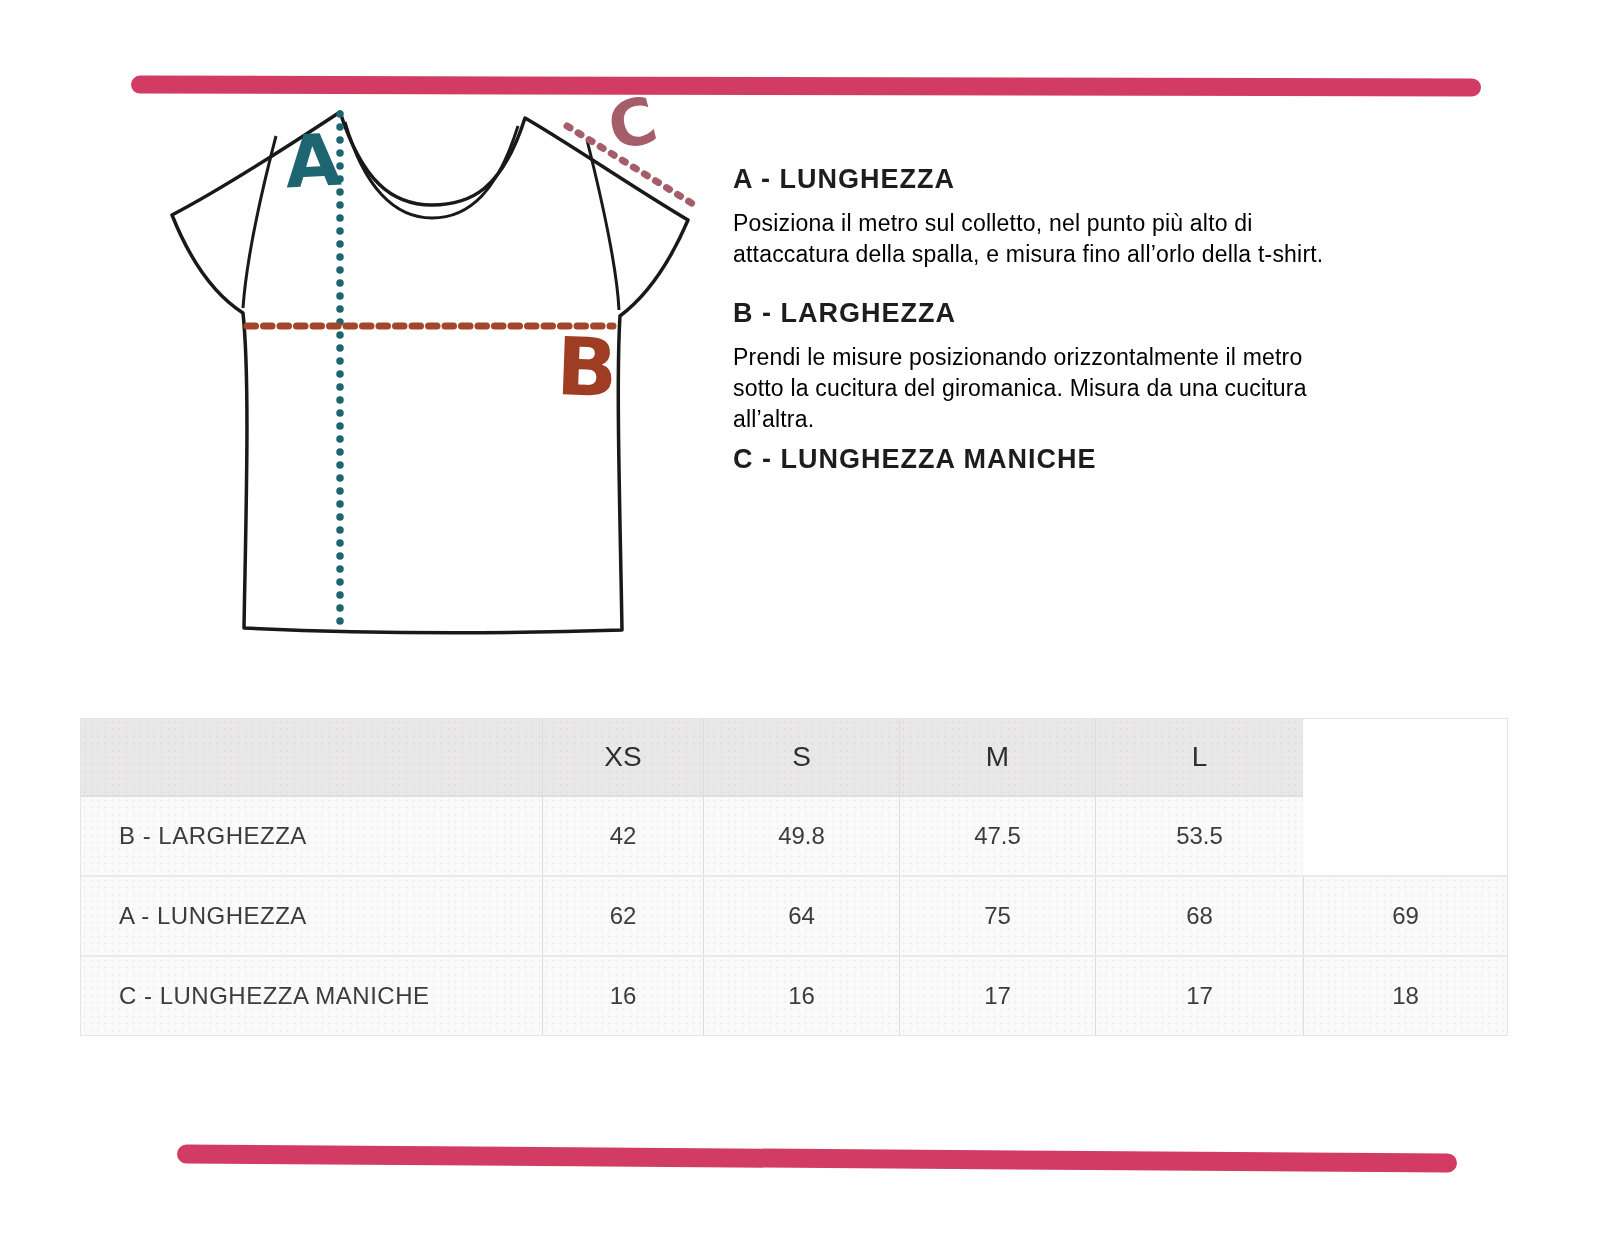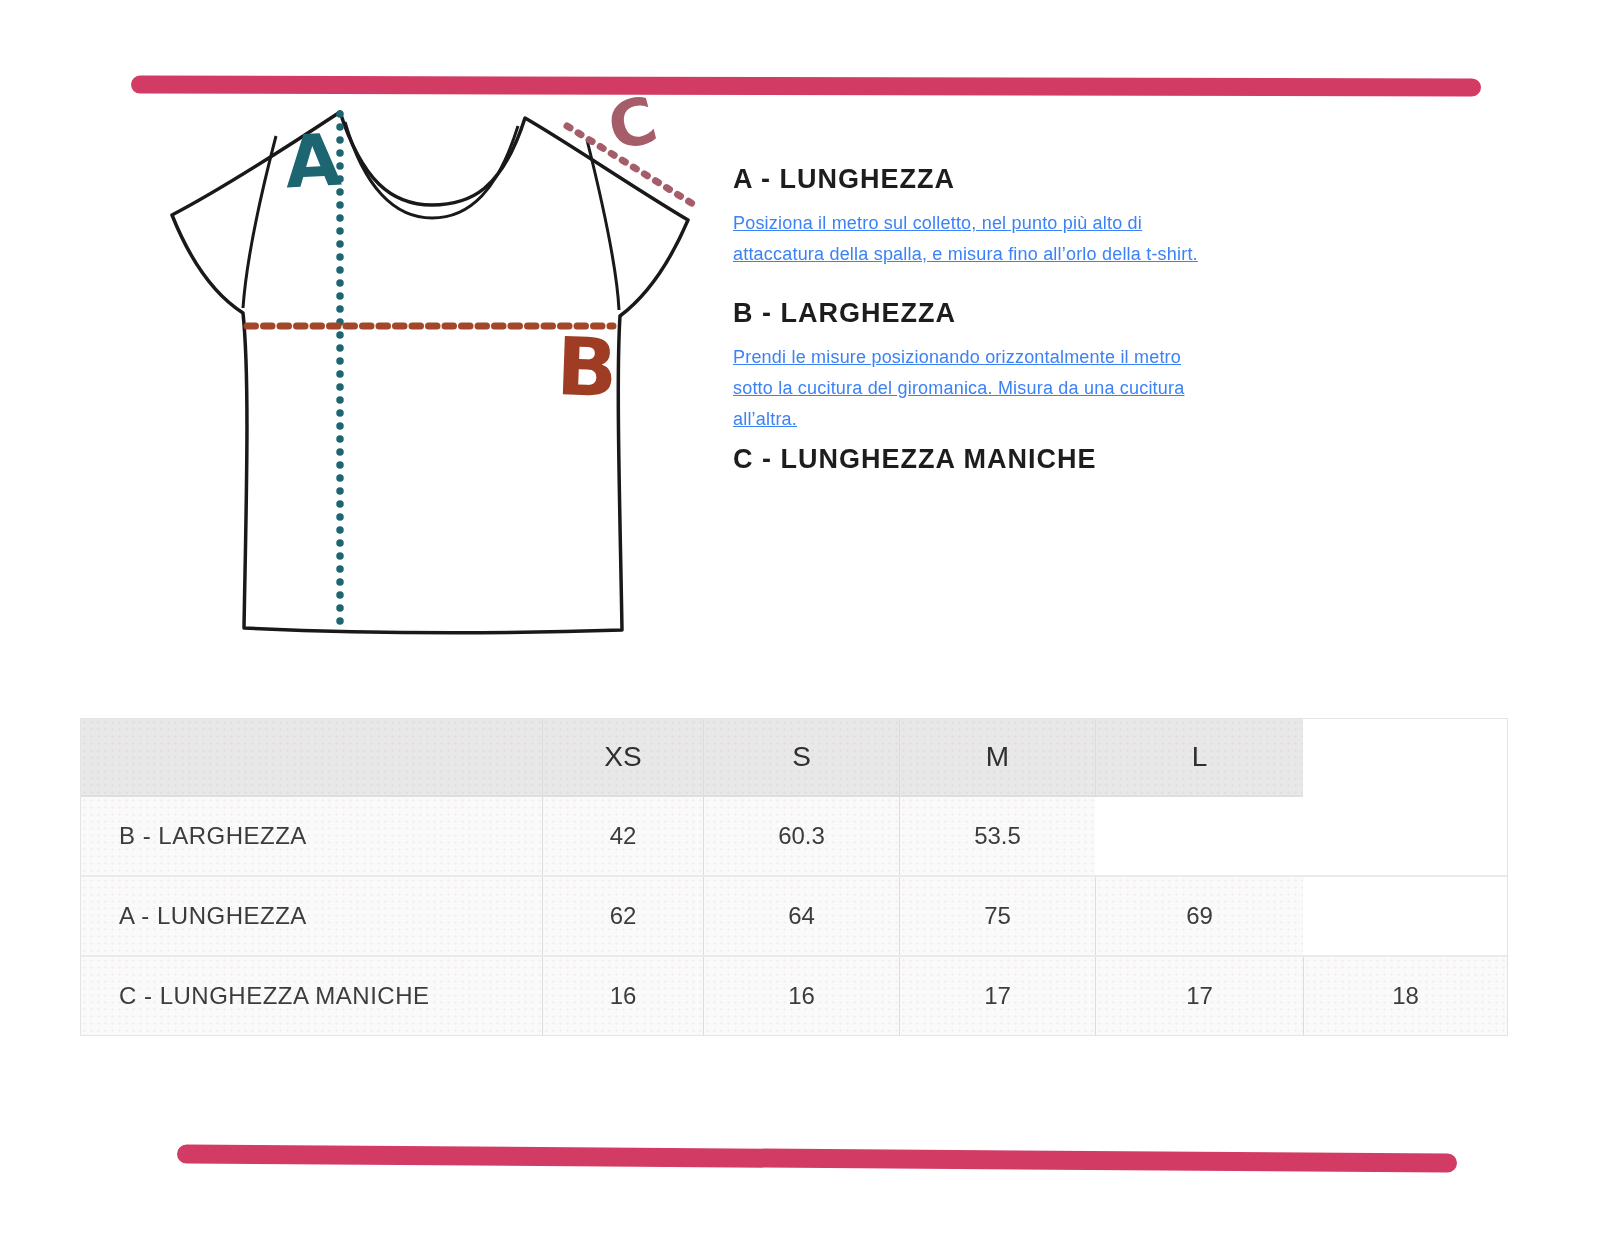--- a/index.html
+++ b/index.html
@@ -13,22 +13,22 @@
   .accent-bar.bottom{left:177px;top:1149px;width:1280px;height:19px;transform:rotate(0.4deg);}
 
   
   .sec{position:absolute;left:733px;width:695px;}
   .sec.a{top:163px;} .sec.b{top:297px;} .sec.c{top:443px;}
   .sec h2{
     margin:0 0 13px 0;font-size:27px;font-weight:600;color:#1d1d1d;
     letter-spacing:1px;line-height:32px;
   }
   .sec p{
-    margin:0;font-size:18px;line-height:31px;color:#3b82f6;
-    white-space:pre-line;letter-spacing:.2px;text-decoration:underline;
+    margin:0;font-size:23px;line-height:31px;color:#000000;
+    white-space:pre-line;letter-spacing:.2px;
   }
 
   
   .size-table{
     position:absolute;left:80px;top:718px;width:1426px;
     border:1px solid #e4e4e4;box-sizing:content-box;
   }
   .tr{display:grid;grid-template-columns:461px 161px 196px 196px 208px 204px;}
   .cell{
     display:flex;align-items:center;justify-content:center;height:78px;
@@ -99,29 +99,31 @@
       <div class="cell label"></div>
       <div class="cell">XS</div>
       <div class="cell">S</div>
       <div class="cell">M</div>
       <div class="cell">L</div>
     </div>
 
     <div class="tr body">
       <div class="cell label">B - LARGHEZZA</div>
       <div class="cell">42</div>
-      <div class="cell">60.3</div>
+      <div class="cell">49.8</div>
+      <div class="cell">47.5</div>
       <div class="cell">53.5</div>
     </div>
 
     <div class="tr body">
       <div class="cell label">A - LUNGHEZZA</div>
       <div class="cell">62</div>
       <div class="cell">64</div>
       <div class="cell">75</div>
+      <div class="cell">68</div>
       <div class="cell">69</div>
     </div>
 
     <div class="tr body">
       <div class="cell label">C - LUNGHEZZA MANICHE</div>
       <div class="cell">16</div>
       <div class="cell">16</div>
       <div class="cell">17</div>
       <div class="cell">17</div>
       <div class="cell">18</div>

